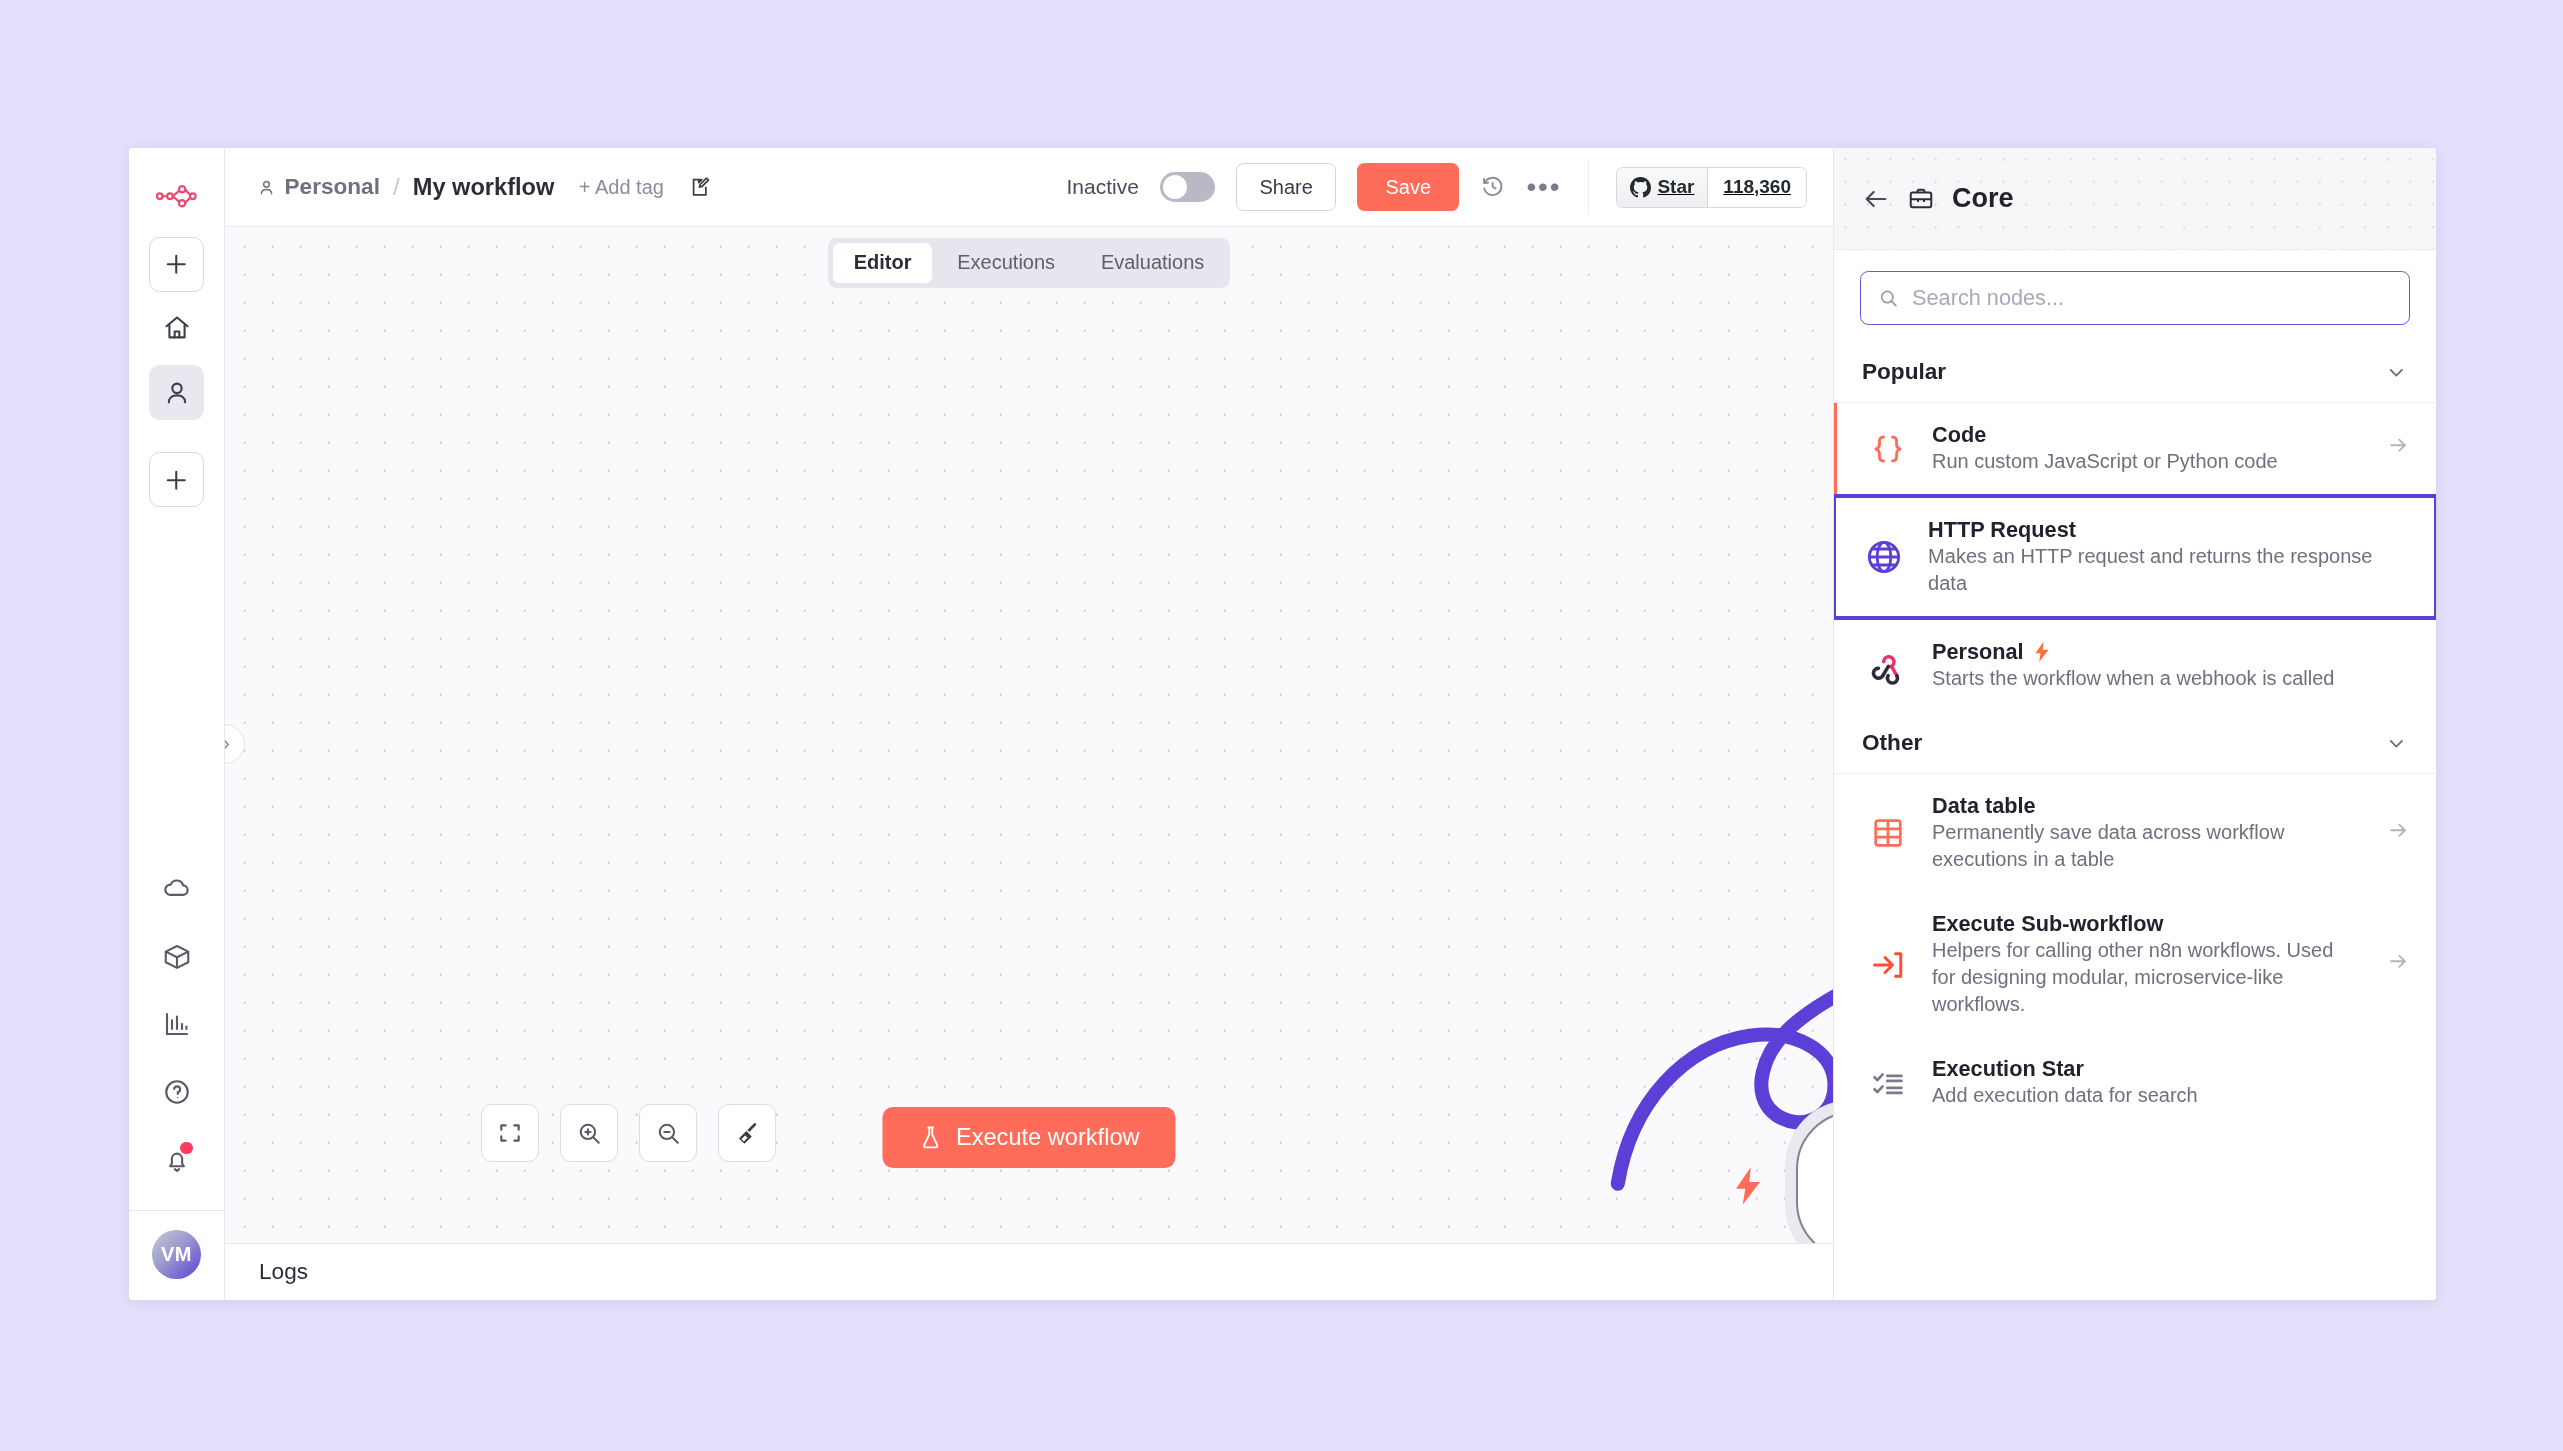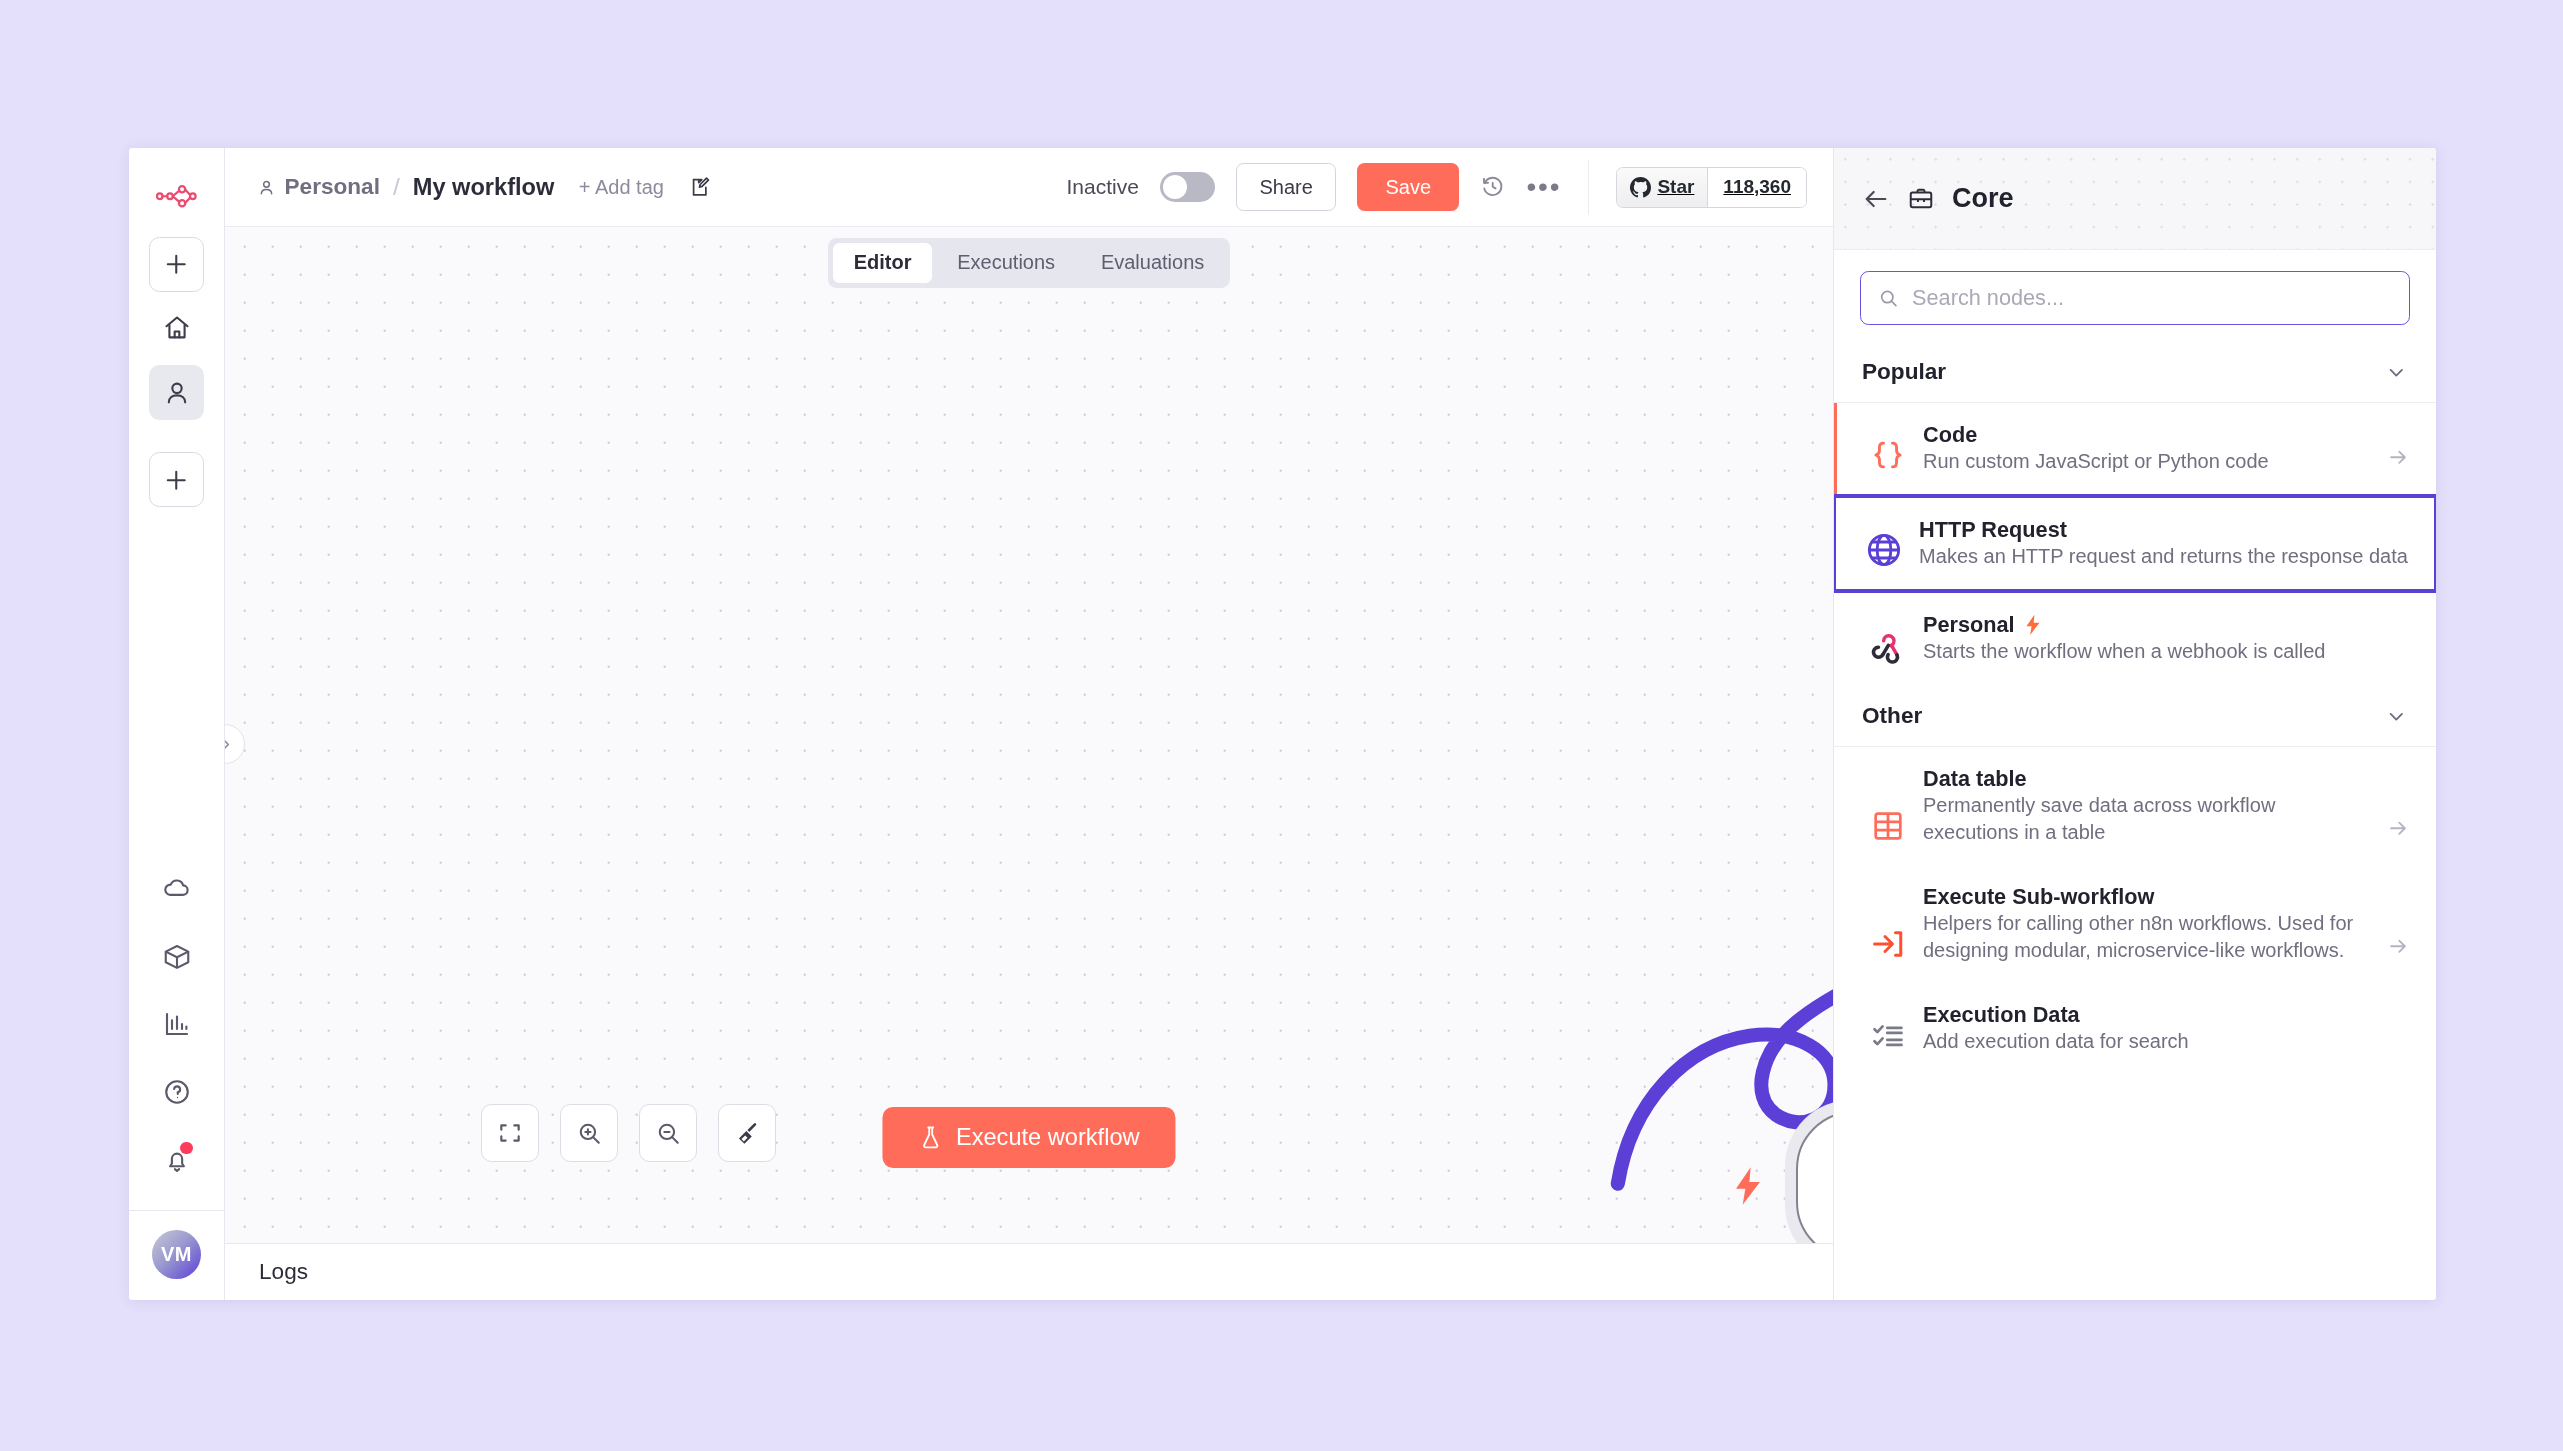--- a/index.html
+++ b/index.html
@@ -196,21 +196,21 @@
   }
   #search-input::placeholder { color:#a9a9b8; }
 
   #node-list { flex:1 1 auto; overflow: hidden; }
   .section-head {
     display:flex; align-items:center; justify-content:space-between;
     padding: 19px 28px 17px; font-size: 22.6px; font-weight:700; color:#22222e;
     cursor:pointer; border-bottom: 0.9px solid #ededf3;
   }
   .node-item {
-    display:flex; align-items:flex-end; gap: 15px;
+    display:flex; align-items:center; gap: 24px;
     padding: 19px 26px 19px 30px; cursor:pointer;
     position: relative; border-left: 3.8px solid transparent;
   }
   .node-item.accent { border-left-color:#ff6d5a; }
   .node-item.selected {
     border: 4.7px solid #5b3fd6; border-left-width:4.7px;
     margin: 0 -1.9px; padding-left: 27px;
   }
   .ni-icon { flex: 0 0 41px; width:41px; height:41px; display:flex; align-items:center; justify-content:center; }
   .ni-text { flex:1 1 auto; min-width:0; }
@@ -552,21 +552,21 @@
       </div>
 
       <div class="node-item">
         <span class="ni-icon">
           <svg width="36" height="36" viewBox="0 0 24 24" fill="none" stroke="#7a7a8a" stroke-width="1.8" stroke-linecap="round" stroke-linejoin="round">
             <path d="M3 8.2l1.9 1.9L8.4 6.3M3 16.2l1.9 1.9 3.5-3.8"></path>
             <path d="M11.5 7.2H21M11.5 10.6H21M11.5 15.2H21M11.5 18.6H21"></path>
           </svg>
         </span>
         <span class="ni-text">
-          <span class="ni-title">Execution Data</span>
+          <span class="ni-title">Execution Star</span>
           <span class="ni-desc">Add execution data for search</span>
         </span>
       </div>
 
     </div>
   </div>
 </div>
 
 
 </body></html>

